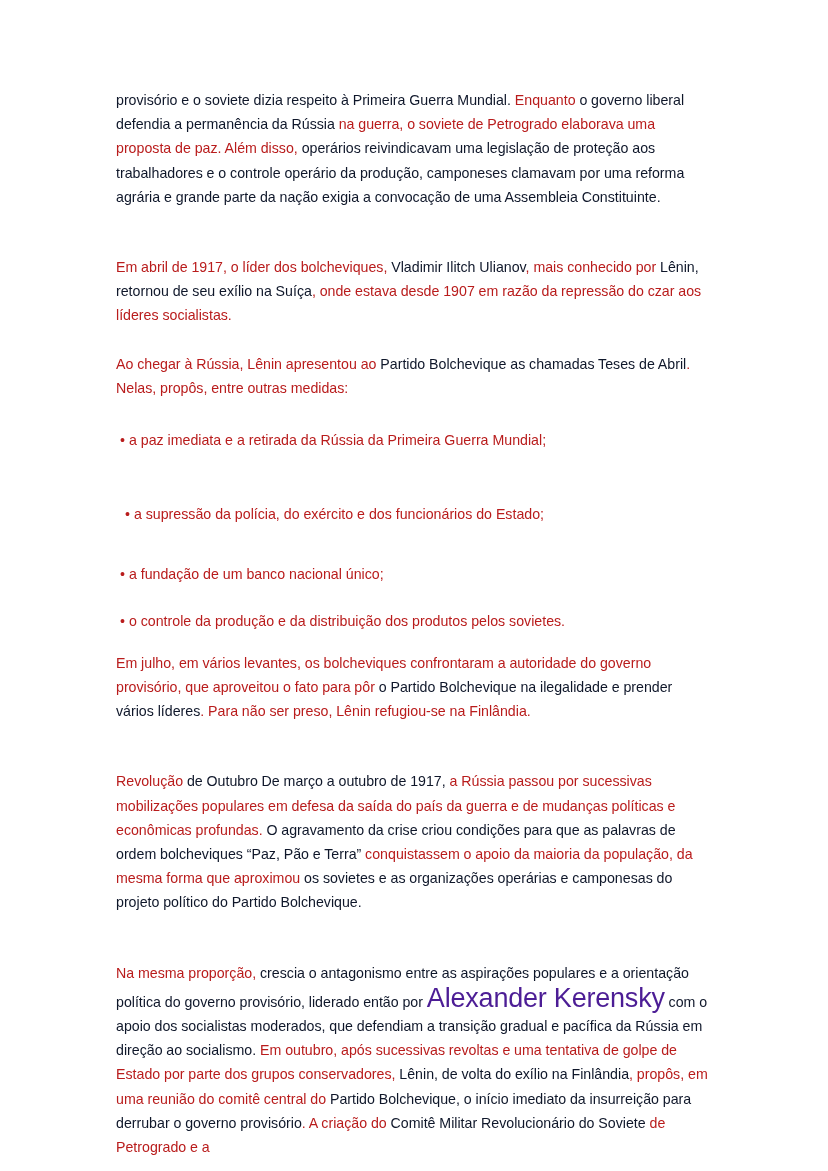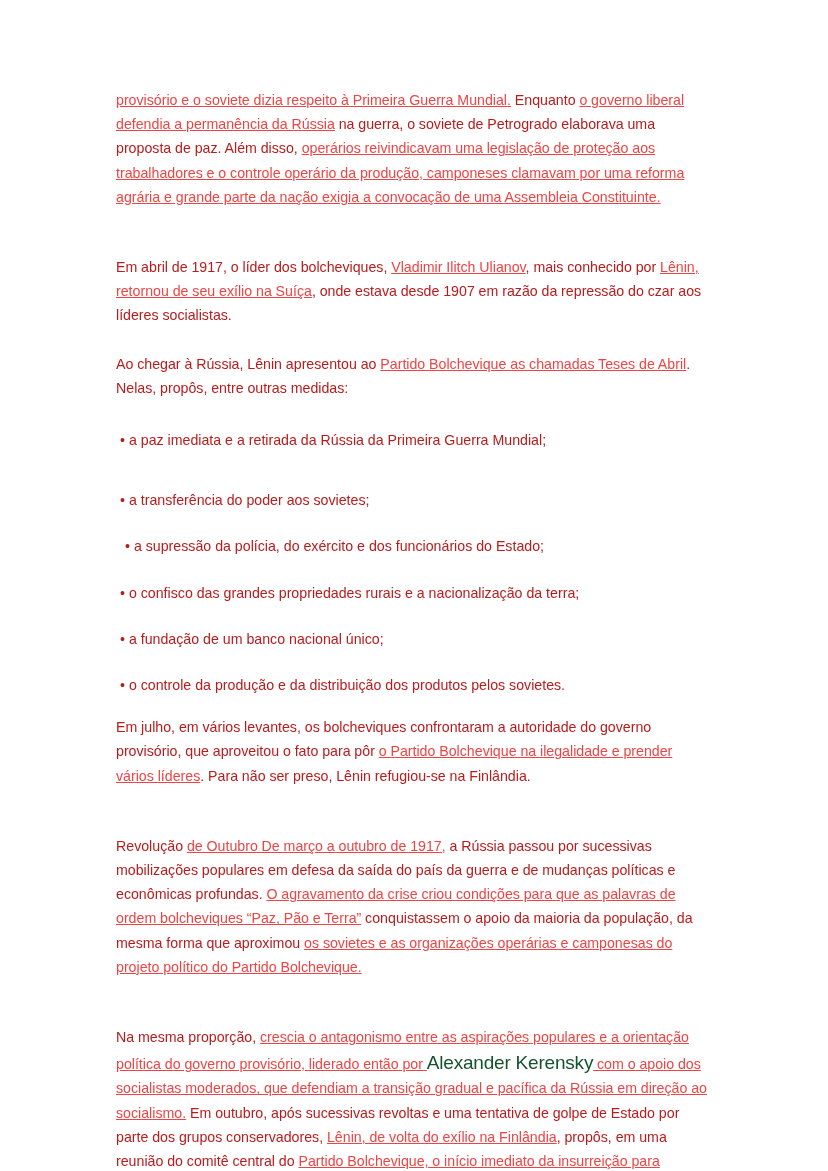--- a/index.html
+++ b/index.html
@@ -47,29 +47,28 @@
     font-size: 14.2px;
     line-height: 24.2px;
     margin: 4px;
     padding-left: 0;
   }
   .bullet-indent { padding-left: 5px; }
   .bullet-gap { height: 14px; }
 
   
   .red {
-    color: #ef4444;
-    text-decoration: underline;
+    color: #0f172a;
   }
   .dark {
     color: #b91c1c;
   }
   .bigname {
-    color: #14532d;
-    font-size: 19px;
+    color: #4c1d95;
+    font-size: 27px;
     line-height: 27px;
     letter-spacing: -0.2px;
     margin-top: 28px;
   }
 </style>
 </head>
 <body>
 
 <div class="page">
   <div class="doc-body">
@@ -83,25 +82,23 @@
     <div class="gap-md"></div>
 
     <p class="para"><span class="dark">Ao chegar à Rússia, Lênin apresentou ao </span><span class="red">Partido Bolchevique as chamadas Teses de Abril</span><span class="dark">. Nelas, propôs, entre outras medidas:</span></p>
 
     <div class="gap-md"></div>
 
     <div>
         <p class="bullet dark">• a paz imediata e a retirada da Rússia da Primeira Guerra Mundial;</p>
         <div class="bullet-gap"></div>
         <div class="bullet-gap"></div>
-        <p class="bullet dark">• a transferência do poder aos sovietes;</p>
         <div class="bullet-gap"></div>
         <p class="bullet dark bullet-indent">• a supressão da polícia, do exército e dos funcionários do Estado;</p>
         <div class="bullet-gap"></div>
-        <p class="bullet dark">• o confisco das grandes propriedades rurais e a nacionalização da terra;</p>
         <div class="bullet-gap"></div>
         <p class="bullet dark">• a fundação de um banco nacional único;</p>
         <div class="bullet-gap"></div>
         <p class="bullet dark">• o controle da produção e da distribuição dos produtos pelos sovietes.</p>
       </div>
 
     <div class="gap-sm"></div>
 
     <p class="para"><span class="dark"> Em julho, em vários levantes, os bolcheviques confrontaram a autoridade do governo provisório, que aproveitou o fato para pôr </span><span class="red">o Partido Bolchevique na ilegalidade e prender vários líderes</span><span class="dark">. Para não ser preso, Lênin refugiou-se na Finlândia.</span></p>
 

